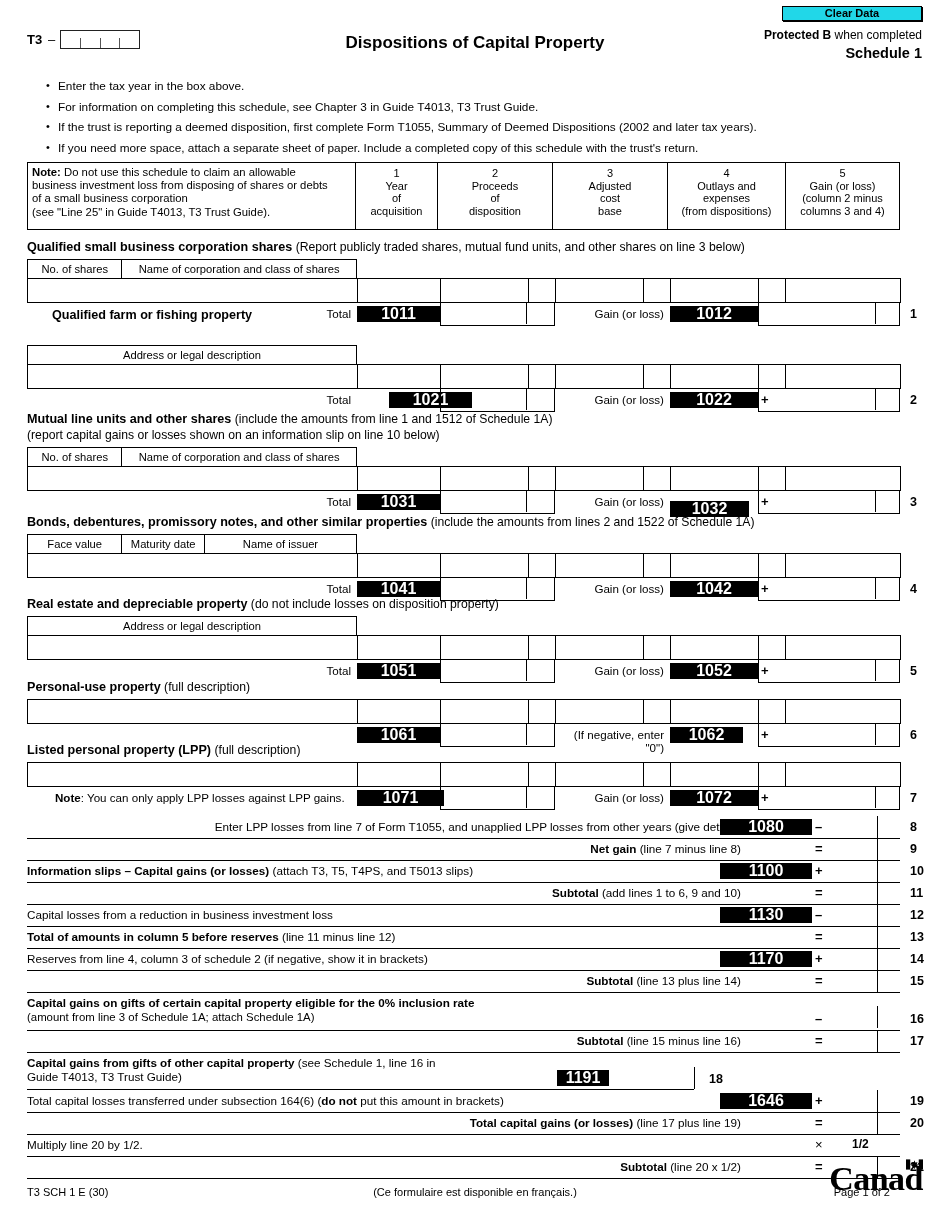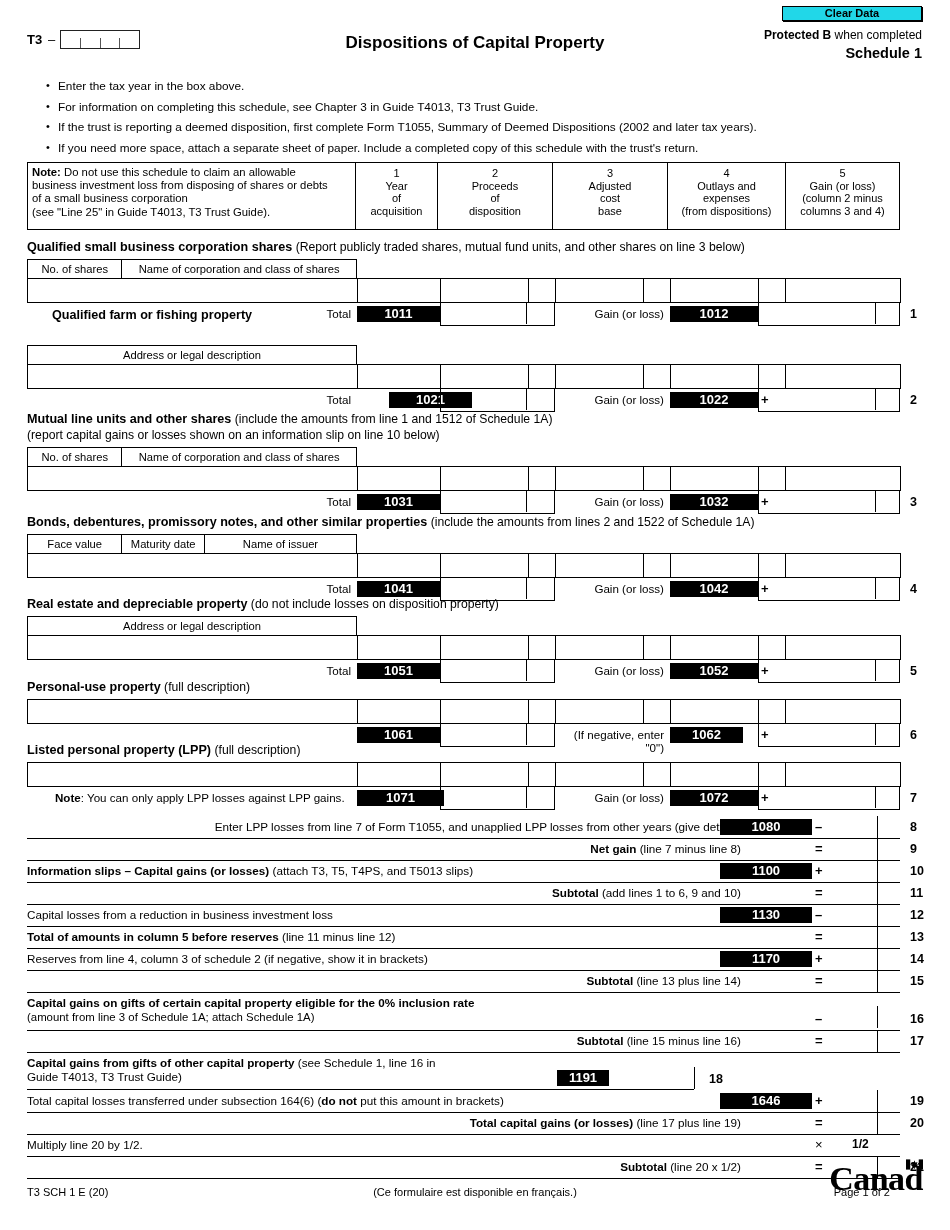--- a/index.html
+++ b/index.html
@@ -65,21 +65,21 @@
   .sect-title .light{ font-weight:normal; font-size:12.2px;}
   .sect-sub{ position:absolute; left:27px; font-size:12.2px; white-space:nowrap;}
 
   
   .blk{ position:absolute; left:27px; width:873px; }
   .subhdr{ display:flex; height:19px; border:1px solid #000; border-bottom:none; width:330px;}
   .subhdr .sc{ border-right:1.6px solid #000; text-align:center; font-size:11.2px; line-height:18px; }
   .subhdr .sc:last-child{ border-right:none; }
 
   .blackbox{
-    background:#000; color:#fff; font-weight:bold; font-size:13px;
+    background:#000; color:#fff; font-weight:bold; font-size:16px;
     text-align:center; line-height:16px; height:16px; display:inline-block;
   }
   .lineno{ font-size:12.5px; font-weight:bold; text-align:left; padding-left:6px;}
   .sign{ font-size:13px; font-weight:bold; }
   .small{font-size:11.4px;}
 
   
   .footer-left{ position:absolute; left:27px; top:1186px; font-size:11px;}
   .footer-mid{ position:absolute; left:0; right:0; top:1186px; text-align:center; font-size:11px;}
   .footer-pg{ position:absolute; left:0; right:60px; top:1186px; text-align:right; font-size:11px;}
@@ -275,21 +275,21 @@
         <div style="position: absolute; top: 1px; height: 23px; left: 758px; width: 92px;"></div>
         <div style="position: absolute; top: 1px; height: 23px; left: 850px; width: 23px;"></div>
       </div>
       <div class="blk" style="top: 491px; height: 23px;">
         <div style="position: absolute; left: 0px; top: 4px; width: 324px; text-align: right; font-size: 11.6px;">Total</div>
         <div class="blackbox" style="position: absolute; left: 330px; top: 3px; width: 83px;">1031</div>
         <div style="position: absolute; left: 413px; top: 0px; width: 115px; height: 23px; border-right: 1.2px solid rgb(0, 0, 0); border-bottom: 1.2px solid rgb(0, 0, 0); border-left: 1.2px solid rgb(0, 0, 0); border-image: initial; border-top: none;">
           <div style="position:absolute;right:27px;top:0;height:21px;border-left:1px solid #000;"></div>
         </div>
         <div style="position: absolute; left: 528px; top: 4px; width: 109px; text-align: right; font-size: 11.6px;">Gain (or loss)</div>
-        <div class="blackbox" style="position: absolute; left: 643px; top: 3px; width: 88px;">1032</div>
+        <div class="blackbox" style="position: absolute; left: 643px; top: 10px; width: 79px;">1032</div>
         <div class="sign" style="position: absolute; left: 734px; top: 3px;">+</div>
         <div style="position: absolute; left: 731px; top: 0px; width: 142px; height: 23px; border-right: 1.2px solid rgb(0, 0, 0); border-bottom: 1.2px solid rgb(0, 0, 0); border-left: 1.2px solid rgb(0, 0, 0); border-image: initial; border-top: none;">
           <div style="position:absolute;right:23px;top:0;height:21px;border-left:1px solid #000;"></div>
         </div>
         <div class="lineno" style="position: absolute; left: 877px; top: 4px;">3</div>
       </div>
       <div class="sect-title" style="top: 515px;"><span>Bonds, debentures, promissory notes, and other similar properties</span><span class="light"> (include the amounts from lines 2 and 1522 of Schedule 1A)</span></div>
       <div class="blk" style="top: 534px;">
         <div class="subhdr">
           <div class="sc" style="width: 95px;">Face value</div>
@@ -547,21 +547,21 @@
       <div style="position: absolute; left: 852px; top: 1137px; font-size: 12px; font-weight: bold;">1/2</div>
       <div style="position: absolute; left: 27px; top: 1156px; width: 873px; border-bottom: 1.8px solid rgb(0, 0, 0);"></div>
       <div style="position: absolute; top: 1160px; font-size: 11.7px; left: 27px; width: 714px; text-align: right;"><b>Subtotal</b> (line 20 x 1/2)</div>
       <div class="sign" style="position: absolute; left: 815px; top: 1159px;">=</div>
       <div style="position: absolute; left: 812px; top: 1156px; width: 88px; height: 22px;"></div>
       <div style="position: absolute; left: 877px; top: 1156px; height: 22px; border-left: 1.2px solid rgb(0, 0, 0);"></div>
       <div class="lineno" style="position: absolute; left: 904px; top: 1160px;">21</div>
       <div style="position: absolute; left: 27px; top: 1178px; width: 873px; border-bottom: 1px solid rgb(0, 0, 0);"></div>
     </div>
 
-  <div class="footer-left">T3 SCH 1 E (20)</div>
+  <div class="footer-left">T3 SCH 1 E (30)</div>
   <div class="footer-mid">(Ce formulaire est disponible en français.)</div>
   <div class="footer-pg">Page 1 of 2</div>
   <div class="canada">Canad</div>
   <svg class="flag" viewBox="0 0 20 12">
     <rect x="0" y="0" width="5" height="12" fill="#000"></rect>
     <rect x="15" y="0" width="5" height="12" fill="#000"></rect>
     <path d="M10 1 L11 4 L13.5 3 L12.5 6 L15 6 L12.5 8 L13 9.5 L10.5 9 L10.5 11 L9.5 11 L9.5 9 L7 9.5 L7.5 8 L5 6 L7.5 6 L6.5 3 L9 4 Z" fill="#000"></path>
   </svg>
 </div>
 

